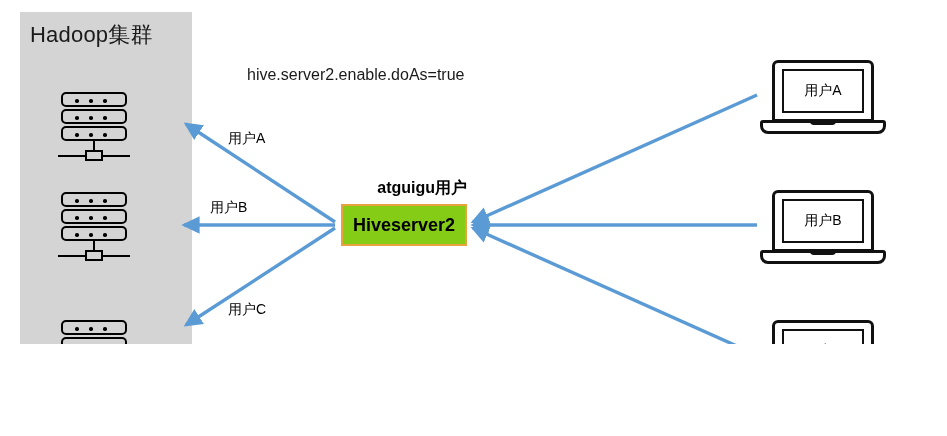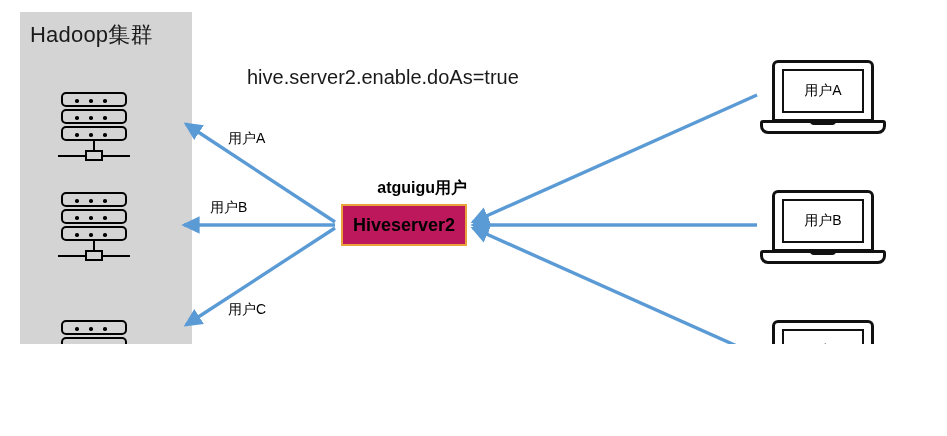--- a/index.html
+++ b/index.html
@@ -109,21 +109,21 @@
     background: #000000;
   }
 
   
   #hiveserver-box {
     position: absolute;
     left: 341px;
     top: 204px;
     width: 126px;
     height: 42px;
-    background: #be185d;
+    background: #84cc16;
     border: 2px solid #e8a33d;
     box-sizing: border-box;
     display: flex;
     align-items: center;
     justify-content: center;
     font-size: 18px;
     font-weight: bold;
     color: #000000;
     z-index: 6;
   }
@@ -138,21 +138,21 @@
     color: #000000;
     white-space: nowrap;
     z-index: 6;
   }
 
   
   #config-note {
     position: absolute;
     left: 247px;
     top: 66px;
-    font-size: 20px;
+    font-size: 16px;
     color: #1a1a1a;
     white-space: nowrap;
   }
 
   
   .arrow-label {
     position: absolute;
     font-size: 14px;
     color: #000000;
     white-space: nowrap;

